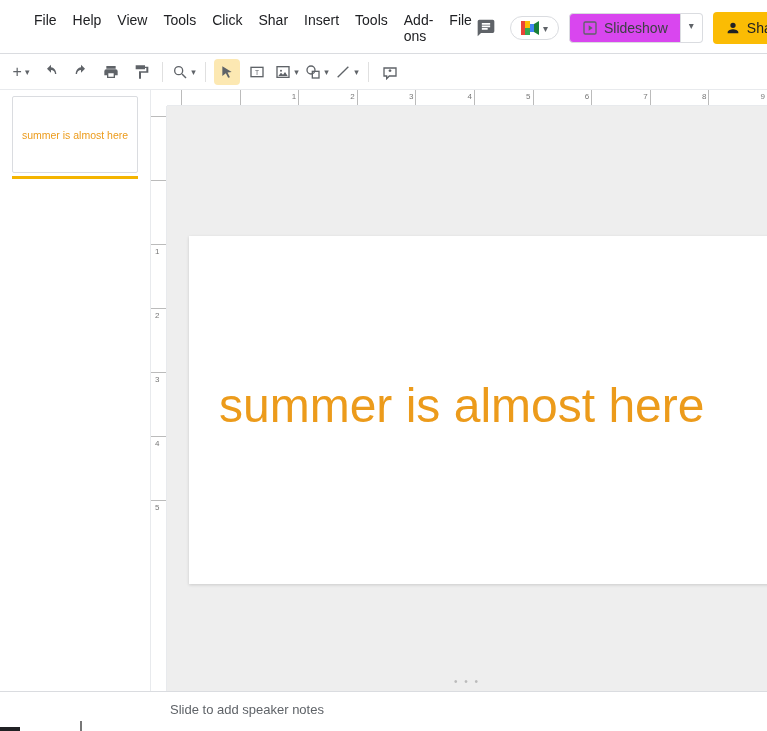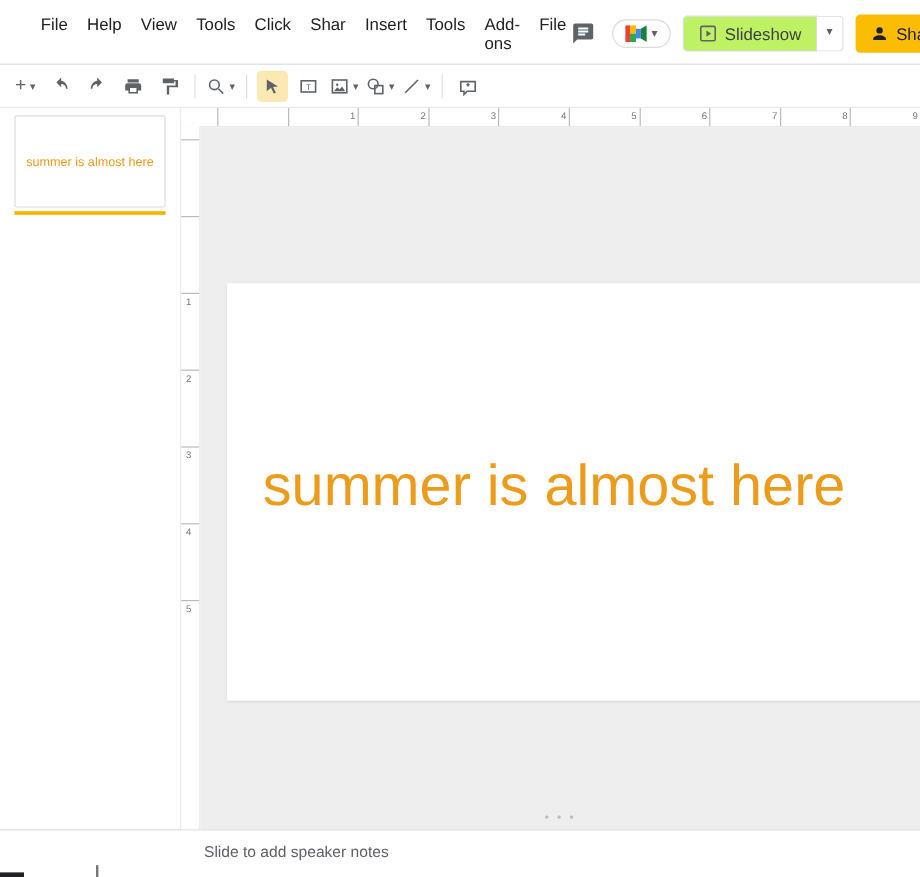--- a/index.html
+++ b/index.html
@@ -14,21 +14,21 @@
   .menubar { display: flex; gap: 16px; margin-top: 6px; font-size: 14px; color: #202124; margin-left: 24px; }
   .menubar span { cursor: pointer; }
   .titlebar .spacer { flex: 1; }
   .title-actions { display: flex; align-items: center; gap: 10px; margin-top: 6px; }
   .icon-btn { width: 28px; height: 28px; display: flex; align-items: center; justify-content: center; border-radius: 50%; color: #5f6368; cursor: pointer; }
   .meet-btn { border: 1px solid #dadce0; border-radius: 18px; padding: 4px 10px; display: flex; align-items: center; gap: 4px; cursor: pointer; }
   .meet-logo { width: 18px; height: 14px; position: relative; }
   .meet-logo svg { display: block; }
   .caret { font-size: 10px; color: #5f6368; }
   .slideshow-group { display: flex; }
-  .slideshow-btn { border: 1px solid #dadce0; border-radius: 4px 0 0 4px; padding: 6px 12px; display: flex; align-items: center; gap: 6px; font-size: 14px; color: #3c4043; background: #bef264; cursor: pointer; }
+  .slideshow-btn { border: 1px solid #dadce0; border-radius: 4px 0 0 4px; padding: 6px 12px; display: flex; align-items: center; gap: 6px; font-size: 14px; color: #3c4043; background: #d946ef; cursor: pointer; }
   .slide-dd { border: 1px solid #dadce0; border-left: none; border-radius: 0 4px 4px 0; padding: 6px 8px; font-size: 10px; color: #5f6368; background: #fff; cursor: pointer; }
   .share-btn { background: #fbbc04; color: #202124; padding: 8px 12px; border-radius: 4px; font-size: 14px; font-weight: 500; display: flex; align-items: center; gap: 6px; cursor: pointer; }
 
   
   .toolbar { height: 36px; display: flex; align-items: center; padding: 0 8px; border-bottom: 1px solid #e8eaed; gap: 4px; }
   .tbtn { min-width: 26px; height: 26px; display: flex; align-items: center; justify-content: center; border-radius: 4px; cursor: pointer; color: #5f6368; font-size: 14px; }
   .tbtn.selected { background: #fce8b2; }
   .tbtn .dd { font-size: 9px; margin-left: 3px; }
   .tsep { width: 1px; height: 20px; background: #e0e0e0; margin: 0 4px; }
 

